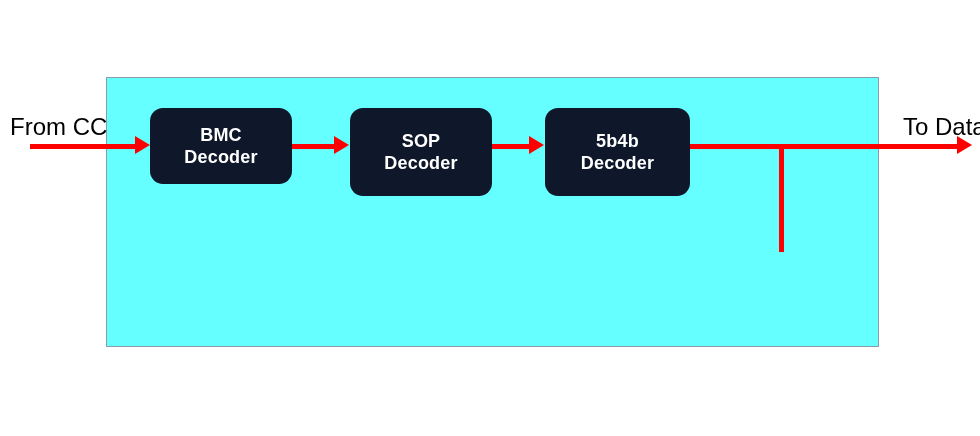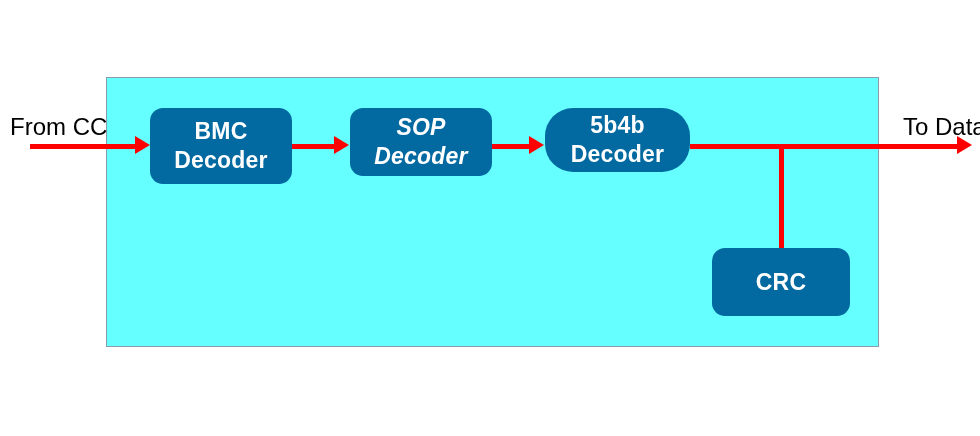--- a/index.html
+++ b/index.html
@@ -26,42 +26,42 @@
     width: 773px;
     height: 270px;
     background: #66ffff;
     border: 1px solid #8c9cac;
     box-sizing: border-box;
   }
 
   
   .block {
     position: absolute;
-    background: #0369a1;
+    background: #0f172a;
     border-radius: 13px;
     color: #ffffff;
     display: flex;
     flex-direction: column;
     align-items: center;
     justify-content: center;
-    font-size: 23px;
+    font-size: 18px;
     font-weight: bold;
     line-height: 1.25;
     letter-spacing: 0.2px;
     box-sizing: border-box;
   }
   .block .line1,
   .block .line2 {
     display: block;
     white-space: nowrap;
   }
 
   #block-bmc  { left: 150px; top: 108px; width: 142px; height: 76px; }
-  #block-sop  { left: 350px; top: 108px; width: 142px; height: 68px; font-style: italic; }
-  #block-5b4b { left: 545px; top: 108px; width: 145px; height: 64px; border-radius: 28px; }
+  #block-sop  { left: 350px; top: 108px; width: 142px; height: 88px; }
+  #block-5b4b { left: 545px; top: 108px; width: 145px; height: 88px; }
   #block-crc  { left: 712px; top: 248px; width: 138px; height: 68px; }
 
   
   .wire-h {
     position: absolute;
     height: 5px;
     background: #ff0000;
   }
   .wire-v {
     position: absolute;
@@ -131,19 +131,16 @@
 
   <div class="block" id="block-5b4b">
     <span class="line1">5b4b</span>
     <span class="line2">Decoder</span>
   </div>
 
   <div class="wire-h" id="wire-out"></div>
   <div class="arrowhead" id="arrow-out"></div>
   <div class="wire-v" id="wire-crc-branch"></div>
 
-  <div class="block" id="block-crc">
-    <span class="line1">CRC</span>
-  </div>
 
   <div class="edge-label" id="label-to-data">To Data</div>
 
 </div>
 
 </body></html>

